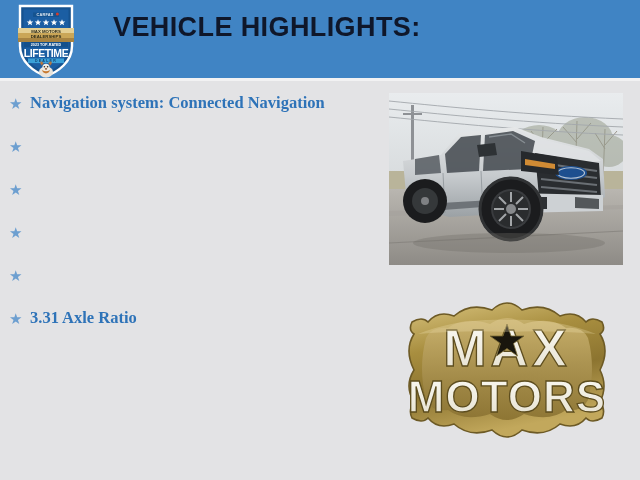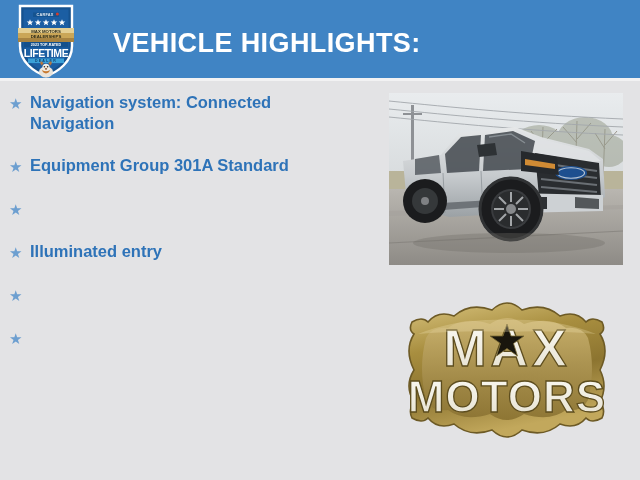--- a/index.html
+++ b/index.html
@@ -32,24 +32,24 @@
   #header-underline {
     position: absolute;
     left: 0; top: 78px;
     width: 640px;
     height: 3px;
     background: #f2f2f3;
   }
   #page-title {
     position: absolute;
     left: 113px;
-    top: 28px;
+    top: 12px;
     font-size: 27px;
     font-weight: bold;
-    color: #ffffff;
+    color: #0f172a;
     letter-spacing: 0.4px;
     white-space: nowrap;
     font-family: "Liberation Sans", sans-serif;
   }
 
   
   #carfax-badge {
     position: absolute;
     left: 16px;
     top: 2px;
@@ -79,21 +79,21 @@
     line-height: 21px;
     text-align: left;
     padding-top: 1px;
   }
   .highlight-text {
     color: #2e73b8;
     font-size: 16.5px;
     font-weight: bold;
     line-height: 21px;
     max-width: 320px;
-    font-family: Liberation Sans, sans-serif;
+    font-family: Liberation Serif, serif;
   }
 
   
   #vehicle-photo {
     position: absolute;
     left: 389px;
     top: 93px;
     width: 234px;
     height: 172px;
     background: #c9cdd0;
@@ -177,38 +177,37 @@
 
   <div id="highlights-list">
 
     <div class="highlight-item">
       <span class="bullet-star">★</span>
       <span class="highlight-text">Navigation system: Connected Navigation</span>
     </div>
 
     <div class="highlight-item">
       <span class="bullet-star">★</span>
-      <span class="highlight-text">Equipment Group 301A Standard</span>
-    </div>
-
-    <div class="highlight-item">
-      <span class="bullet-star">★</span>
-    </div>
-
-    <div class="highlight-item">
-      <span class="bullet-star">★</span>
-      <span class="highlight-text">Illuminated entry</span>
-    </div>
-
-    <div class="highlight-item">
-      <span class="bullet-star">★</span>
-    </div>
-
-    <div class="highlight-item">
-      <span class="bullet-star">★</span>
+    </div>
+
+    <div class="highlight-item">
+      <span class="bullet-star">★</span>
+    </div>
+
+    <div class="highlight-item">
+      <span class="bullet-star">★</span>
+    </div>
+
+    <div class="highlight-item">
+      <span class="bullet-star">★</span>
+    </div>
+
+    <div class="highlight-item">
+      <span class="bullet-star">★</span>
+      <span class="highlight-text">3.31 Axle Ratio</span>
     </div>
 
   </div>
 
   <div id="vehicle-photo">
     <svg width="234" height="172" viewBox="0 0 234 172" xmlns="http://www.w3.org/2000/svg">
       <defs>
         <linearGradient id="skyg" x1="0" y1="0" x2="0" y2="1">
           <stop offset="0%" stop-color="#e9ecee"></stop>
           <stop offset="100%" stop-color="#d5d9db"></stop>

